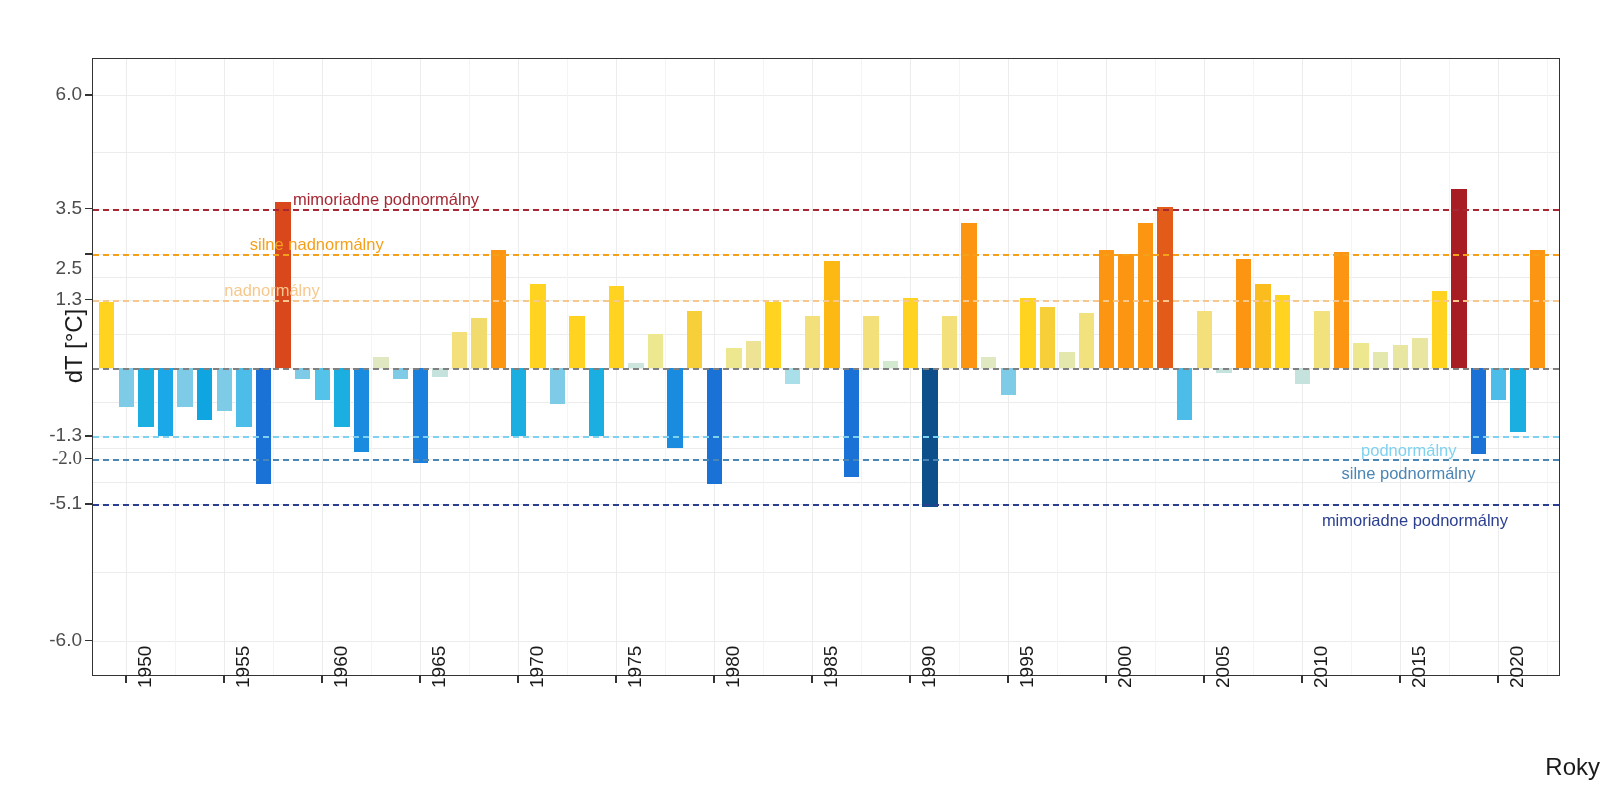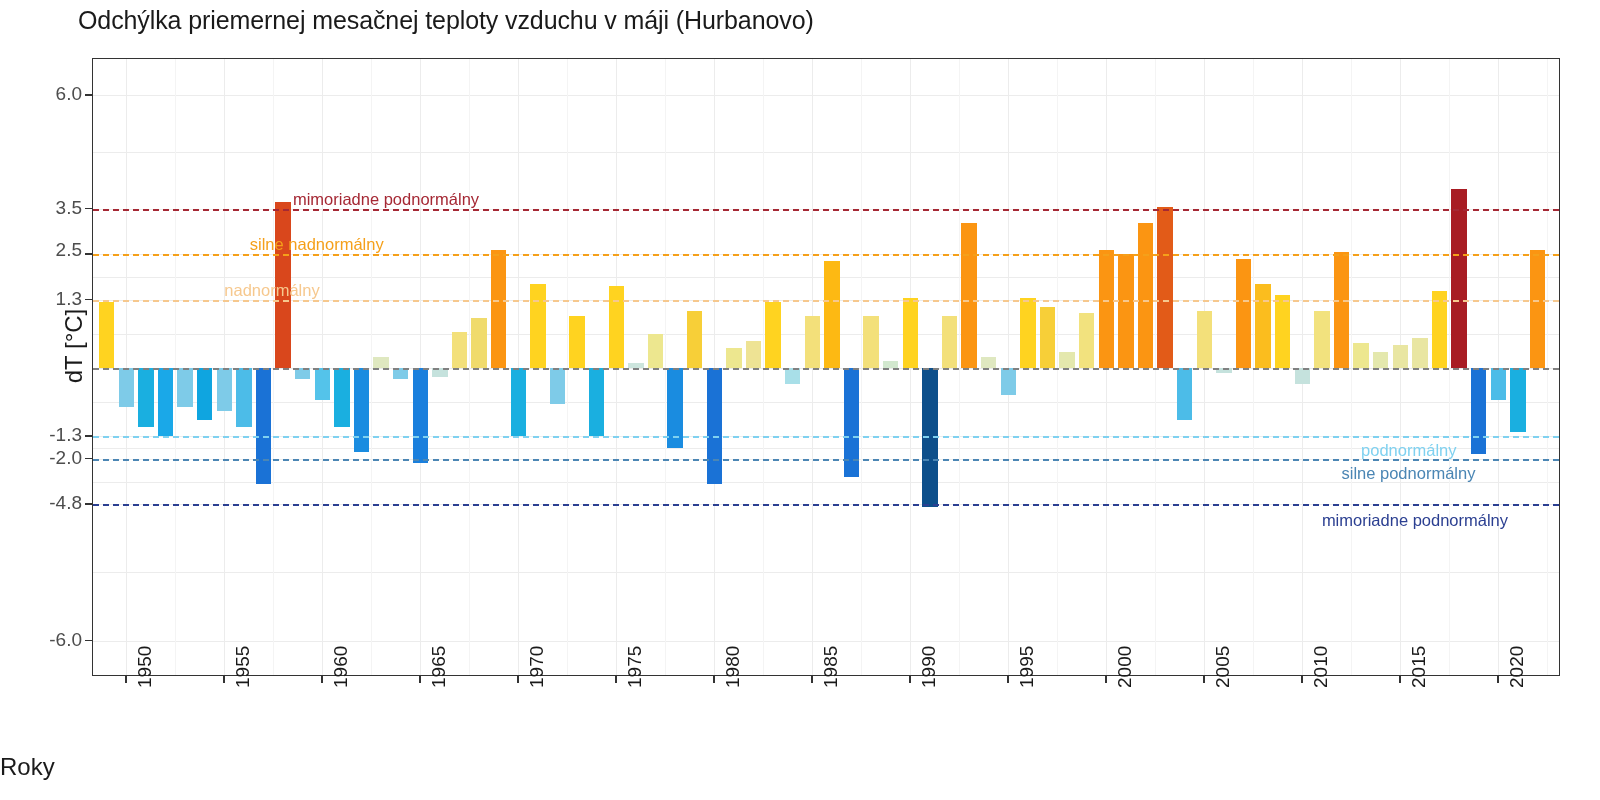--- a/index.html
+++ b/index.html
@@ -21,21 +21,21 @@
   
   .ylab{
     position:absolute;
     left:-6px;top:332px;
     width:160px;text-align:center;
     transform:rotate(-90deg);transform-origin:center center;
     font-size:24px;color:#1a1a1a;
   }
   .xlab{
     position:absolute;left:0;top:753px;width:1600px;
-    text-align:left;font-size:24px;color:#1a1a1a;
+    text-align:right;font-size:24px;color:#1a1a1a;
   }
 
   
   #panel{
     position:absolute;
     left:92px;top:58px;
     width:1468px;height:618px;
     background:#ffffff;
     border:1.3px solid #333;
     box-sizing:border-box;
@@ -68,21 +68,20 @@
     font-size:19px;color:#1a1a1a;
     transform:rotate(-90deg);transform-origin:left top;
     white-space:nowrap;
   }
 </style>
 </head>
 <body>
 
 <div id="root">
 
-  <div class="chart-title">Odchýlka priemernej mesačnej teploty vzduchu v máji (Hurbanovo)</div>
   <div class="ylab">dT [°C]</div>
   <div class="xlab">Roky</div>
 
   <div id="panel">
       <div class="grid-h" style="top: 36.3529px;"></div>
       <div class="grid-h" style="top: 149.956px;"></div>
       <div class="grid-h" style="top: 195.397px;"></div>
       <div class="grid-h" style="top: 240.838px;"></div>
       <div class="grid-h" style="top: 309px;"></div>
       <div class="grid-h" style="top: 377.162px;"></div>
@@ -214,29 +213,29 @@
       <div class="thresh" style="top: 445.324px; border-top-color: rgb(43, 63, 145);"></div>
       <div class="ann" style="color: rgb(43, 63, 145); left: 1228.89px; top: 452.324px;">mimoriadne podnormálny</div>
     </div>
 
   <div id="axes">
       <div class="ytick" style="top: 94.3529px;"></div>
       <div class="ytlab" style="top: 83.3529px;">6.0</div>
       <div class="ytick" style="top: 207.956px;"></div>
       <div class="ytlab" style="top: 196.956px;">3.5</div>
       <div class="ytick" style="top: 253.397px;"></div>
-      <div class="ytlab" style="top: 239px;">2.5</div>
+      <div class="ytlab" style="top: 257px;">2.5</div>
       <div class="ytick" style="top: 298.838px;"></div>
       <div class="ytlab" style="top: 287.838px;">1.3</div>
       <div class="ytick" style="top: 435.162px;"></div>
       <div class="ytlab" style="top: 424.162px;">-1.3</div>
       <div class="ytick" style="top: 457.882px;"></div>
-      <div class="ytlab" style="top: 446.882px;">-2.0</div>
+      <div class="ytlab" style="top: 446.882px; font-family: Liberation Serif, serif;">-2.0</div>
       <div class="ytick" style="top: 503.324px;"></div>
-      <div class="ytlab" style="top: 492.324px;">-4.8</div>
+      <div class="ytlab" style="top: 492.324px;">-5.1</div>
       <div class="ytick" style="top: 639.647px;"></div>
       <div class="ytlab" style="top: 628.647px;">-6.0</div>
       <div class="xtick" style="left: 125.319px;"></div>
       <div class="xtlab" style="left: 134.319px;">1950</div>
       <div class="xtick" style="left: 223.316px;"></div>
       <div class="xtlab" style="left: 232.316px;">1955</div>
       <div class="xtick" style="left: 321.314px;"></div>
       <div class="xtlab" style="left: 330.314px;">1960</div>
       <div class="xtick" style="left: 419.311px;"></div>
       <div class="xtlab" style="left: 428.311px;">1965</div>

